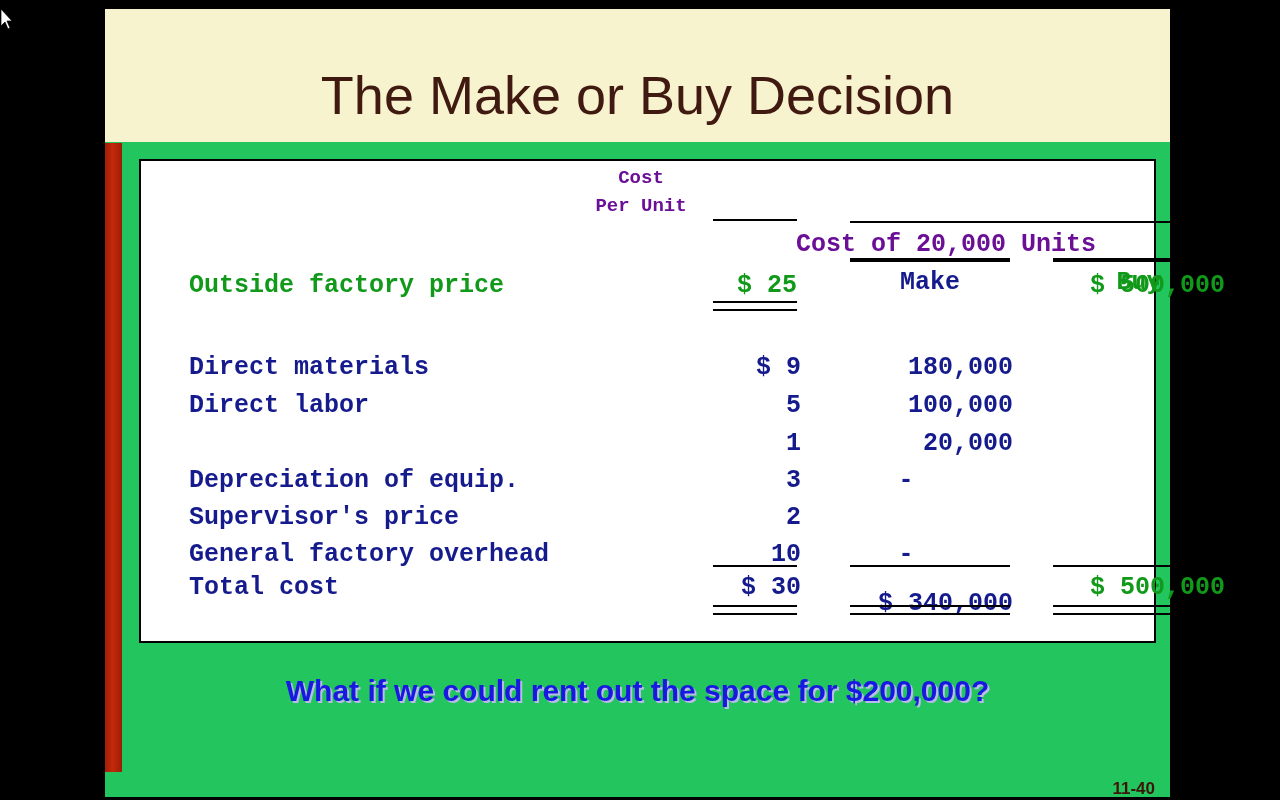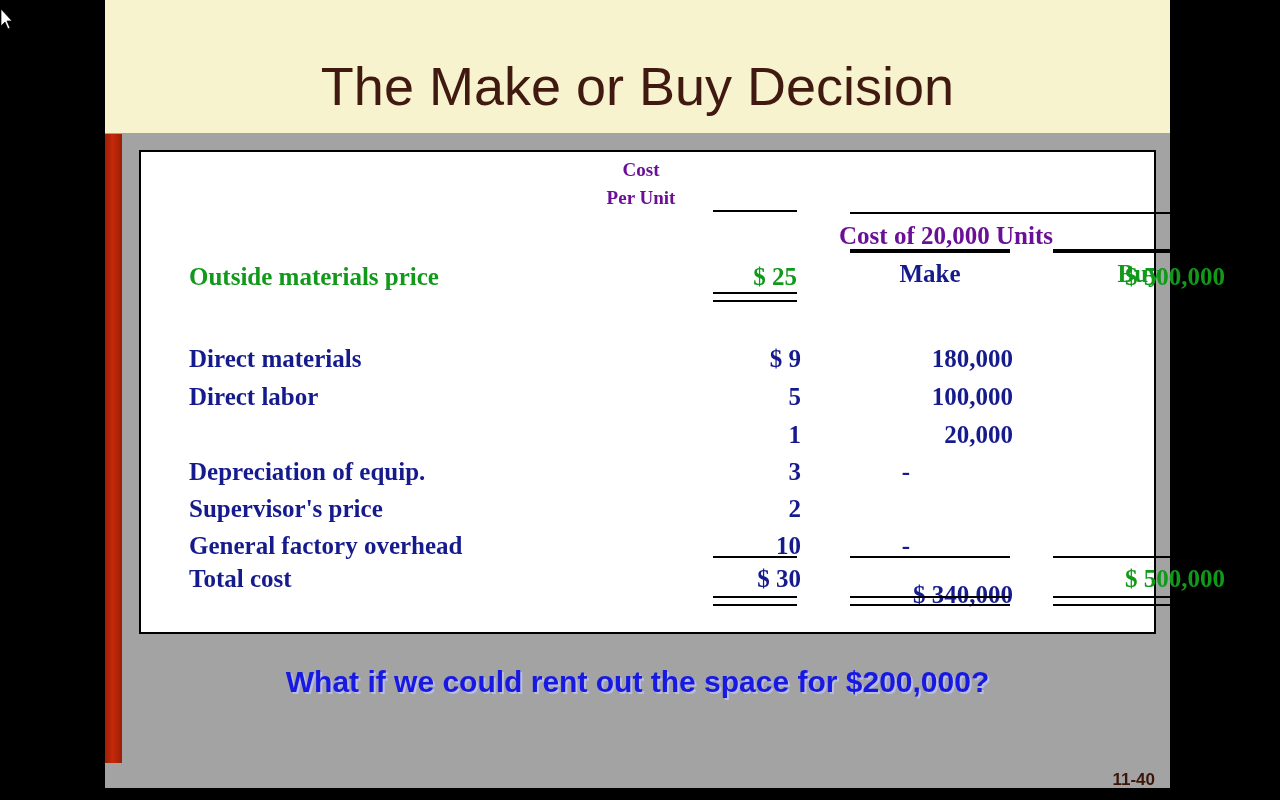--- a/index.html
+++ b/index.html
@@ -27,24 +27,24 @@
     left: 0px;
     top: 8px;
     width: 14px;
     height: 24px;
   }
 
   
   #slide {
     position: absolute;
     left: 105px;
-    top: 0px;
+    top: 9px;
     width: 1065px;
     height: 788px;
-    background: #a3a3a3;
+    background: #22c55e;
   }
 
   
   #title-banner {
     position: absolute;
     left: 0px;
     top: 0px;
     width: 1065px;
     height: 133px;
     background: #f7f3ce;
@@ -83,21 +83,21 @@
     height: 484px;
     border: 2px solid #000000;
     background: #ffffff;
     box-sizing: border-box;
   }
 
   
   .cell {
     position: absolute;
     white-space: nowrap;
-    font-family: Liberation Serif, serif;
+    font-family: Liberation Mono, monospace;
     font-weight: bold;
     line-height: 1;
   }
   .lbl   { font-size: 25px; }
   .num   { font-size: 25px; text-align: right; }
   .blue  { color: #151b8d; }
   .green { color: #11991a; }
   .purple{ color: #6b0f96; }
   .hdr-sm { font-size: 19px; font-weight: bold; color: #6b0f96; text-align: center; }
   .hdr-md { font-size: 25px; font-weight: bold; text-align: center; margin-top: 39px; }
@@ -171,21 +171,21 @@
       <div class="rule" style="left:572px; top:58px; width:84px;"></div>
 
       <div class="rule" style="left:709px; top:60px; width:375px;"></div>
 
       <div class="cell hdr-md blue" style="left:709px; top:70px; width:160px;">Make</div>
       <div class="cell hdr-md green" style="left:912px; top:70px; width:172px;">Buy</div>
 
       <div class="rule rule-thick" style="left:709px; top:97px; width:160px;"></div>
       <div class="rule rule-thick" style="left:912px; top:97px; width:172px;"></div>
 
-      <div class="cell lbl green" style="left:48px; top:112px;">Outside materials price</div>
+      <div class="cell lbl green" style="left:48px; top:112px;">Outside factory price</div>
       <div class="cell num green" style="left:536px; top:112px; width:120px;">$  25</div>
       <div class="cell num green" style="left:884px; top:112px; width:200px;">$  500,000</div>
 
       <div class="rule-dbl" style="left:572px; top:140px; width:84px;"></div>
 
       <div class="cell lbl blue" style="left:48px; top:194px;">Direct materials</div>
       <div class="cell num blue" style="left:536px; top:194px; width:124px;">$     9</div>
       <div class="cell num blue" style="left:700px; top:194px; width:172px;">180,000</div>
 
       <div class="cell lbl blue" style="left:48px; top:232px;">Direct labor</div>

